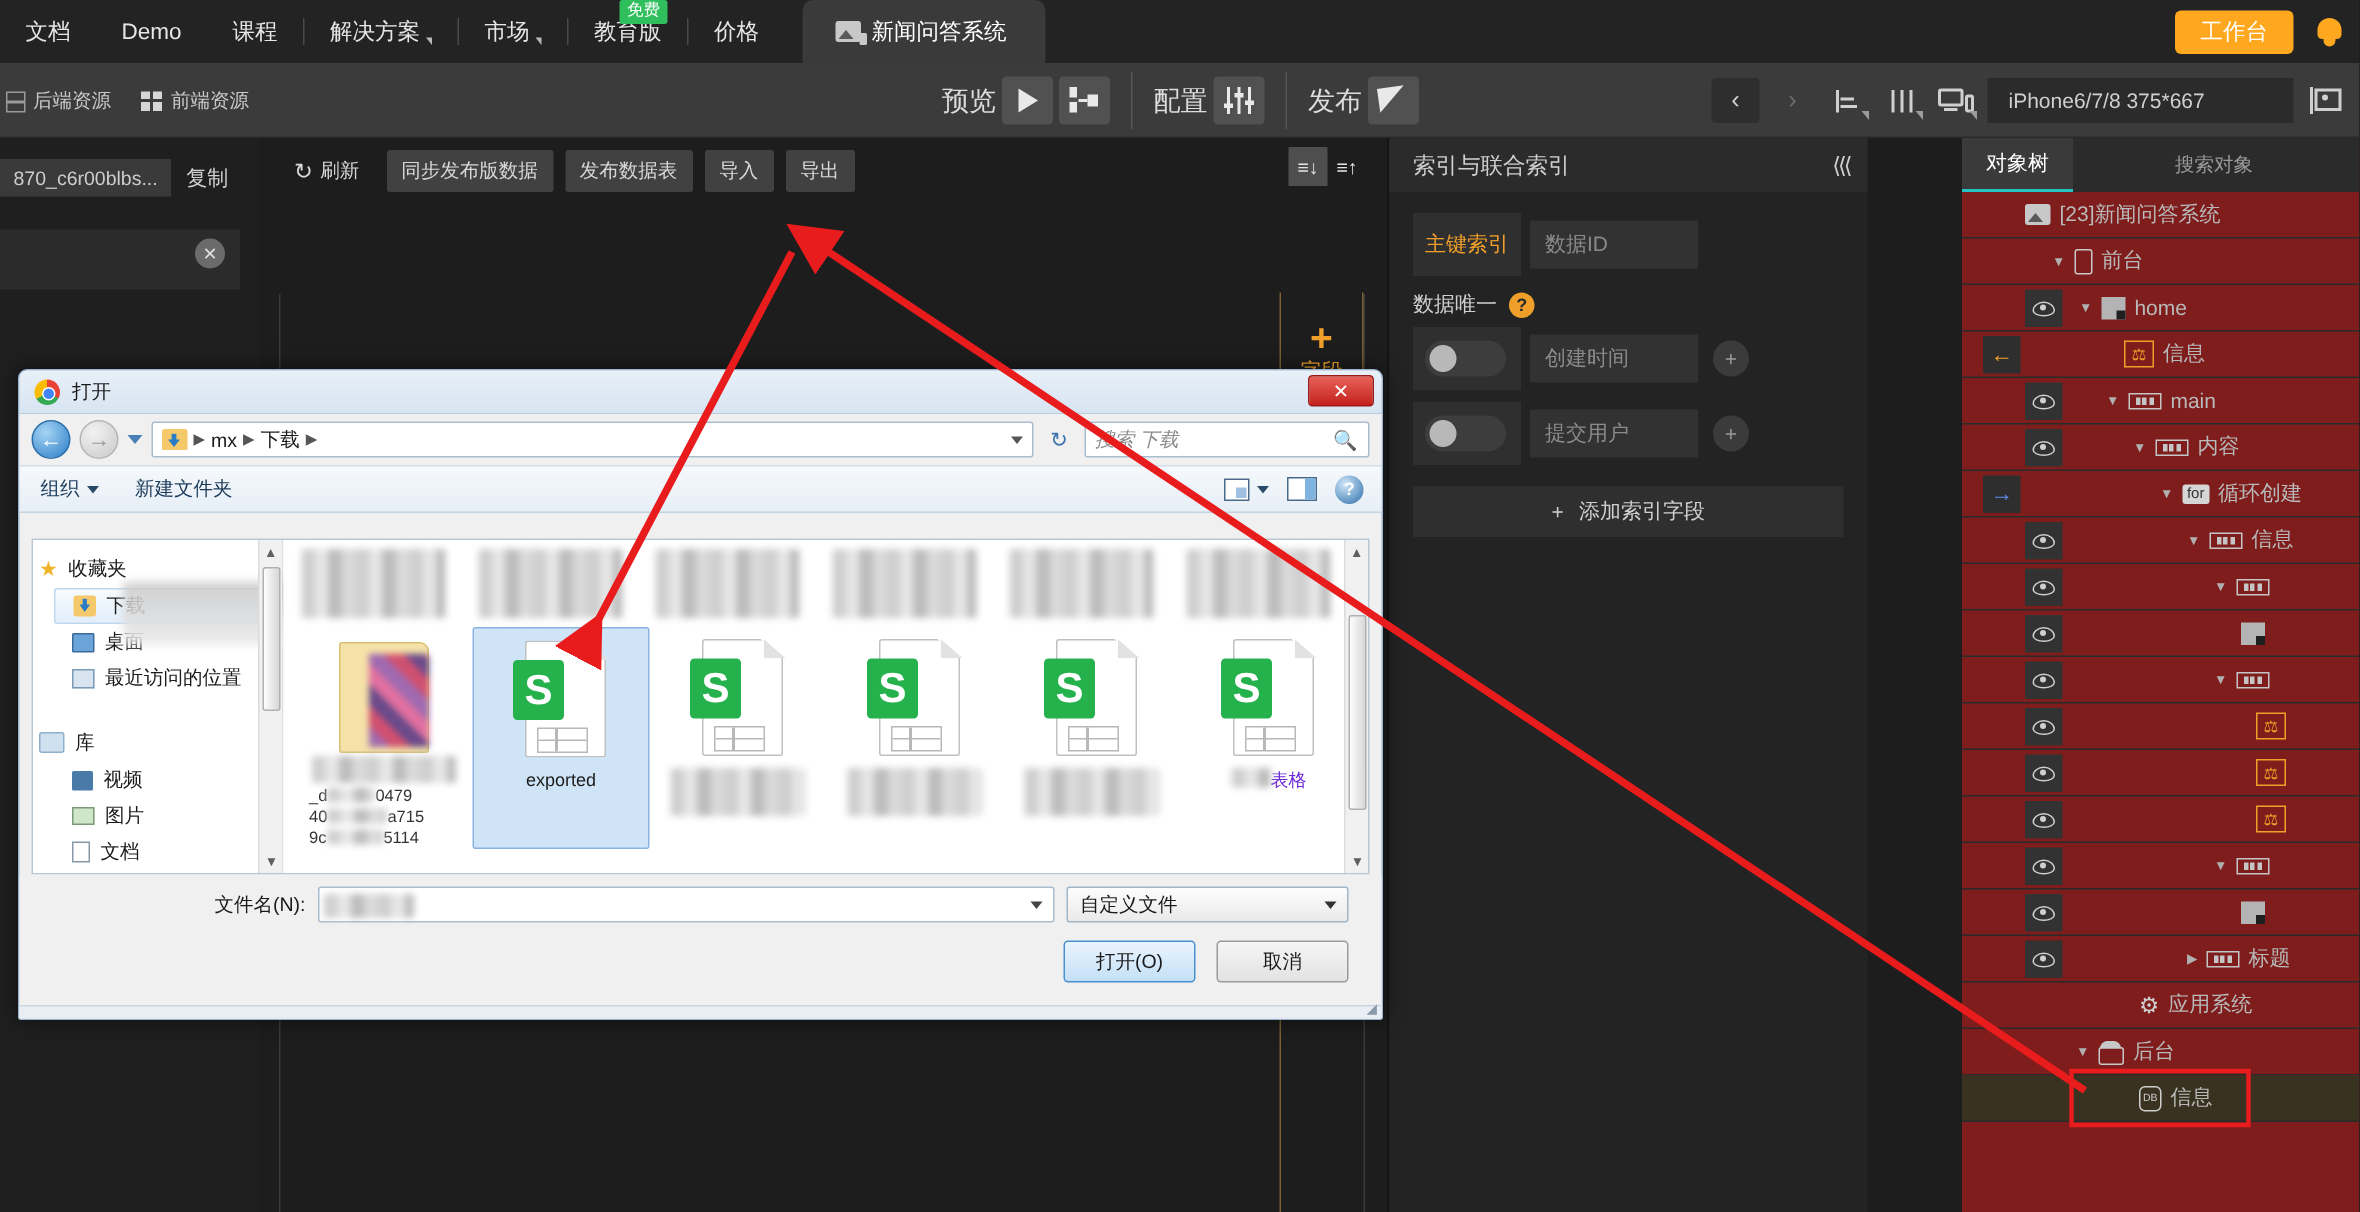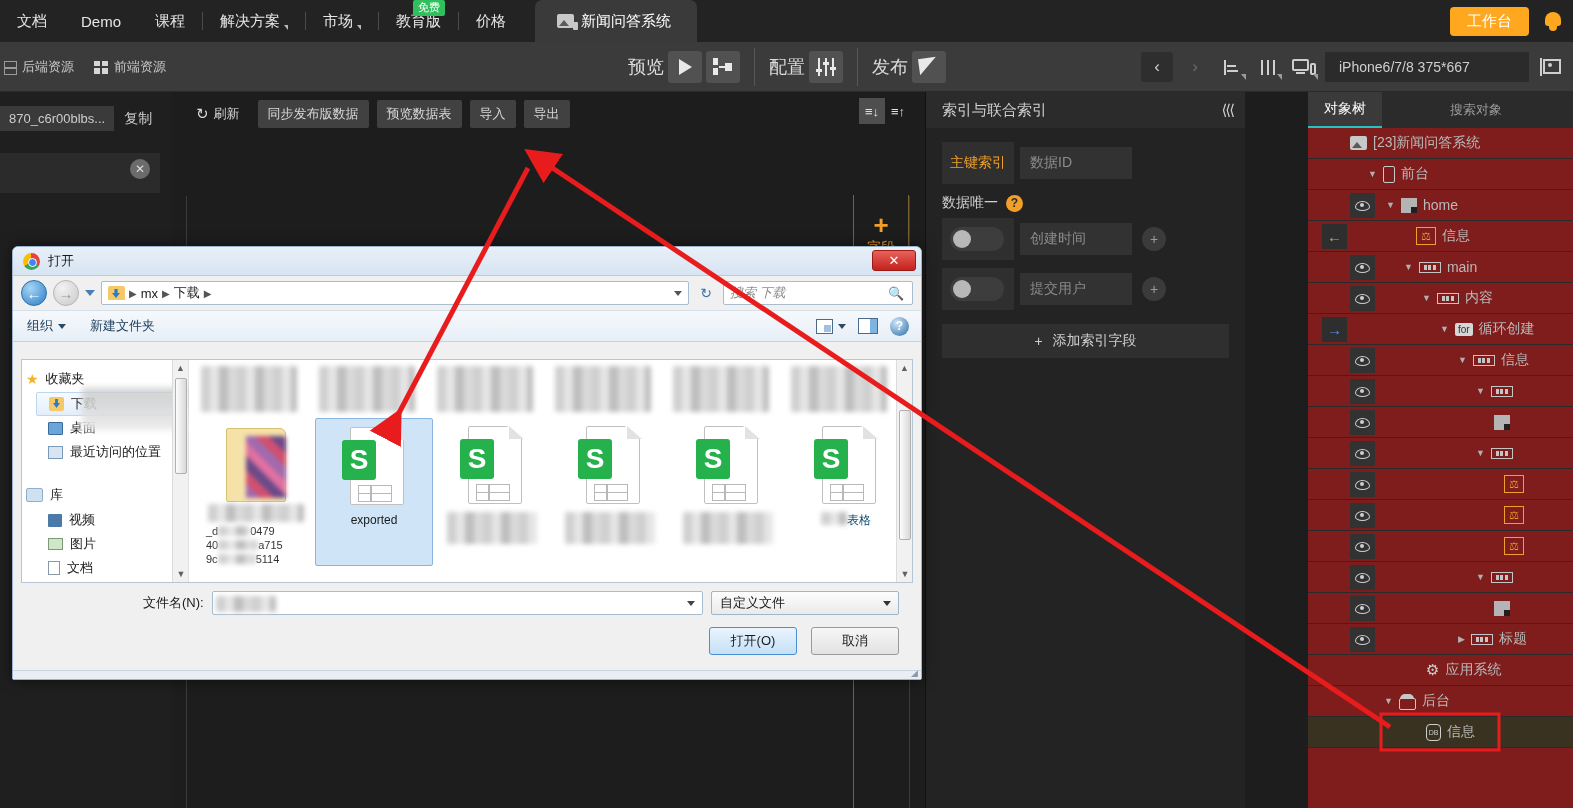--- a/index.html
+++ b/index.html
@@ -633,21 +633,21 @@
     </div>
   </div>
 
   <div class="center">
     <div class="ct-toolbar">
       <div class="tbtn plain">
         <span class="refresh-c">↻</span>
         <span>刷新</span>
       </div>
       <div class="tbtn">同步发布版数据</div>
-      <div class="tbtn">预览数据表</div>
+      <div class="tbtn">发布数据表</div>
       <div class="tbtn">导入</div>
       <div class="tbtn">导出</div>
       <div class="ct-sortbtns">
         <div class="sortbtn active">≡↓</div>
         <div class="sortbtn">≡↑</div>
       </div>
     </div>
     <div class="ct-grid">
       <div class="ct-grid-inner"></div>
       <div class="fieldcol">
@@ -1103,21 +1103,21 @@
             <div class="blurtext" style="width:90px;height:32px;margin-top:6px;"></div>
           </div>
 
           <div class="fitem">
             <div class="sheeticon">
               <div class="sheet-paper"></div>
               <div class="sheet-fold"></div>
               <div class="sheet-s">S</div>
               <div class="sheet-tbl"></div>
             </div>
-            <div style="margin-top:6px;font-size:12px;color:#0c4a6e;display:flex;align-items:flex-start;">
+            <div style="margin-top:6px;font-size:12px;color:#6d28d9;display:flex;align-items:flex-start;">
               <span class="blurtext" style="display:inline-block;width:26px;height:13px;"></span>
                 <span>表格</span>
             </div>
           </div>
         </div>
 
         <div class="files-scroll">
           <div class="up" style="height:16px;display:flex;align-items:center;justify-content:center;color:#606060;font-size:9px;">▲</div>
           <div class="thumb"></div>
           <div style="position:absolute;bottom:0;width:16px;height:16px;display:flex;align-items:center;justify-content:center;color:#606060;font-size:9px;">▼</div>

